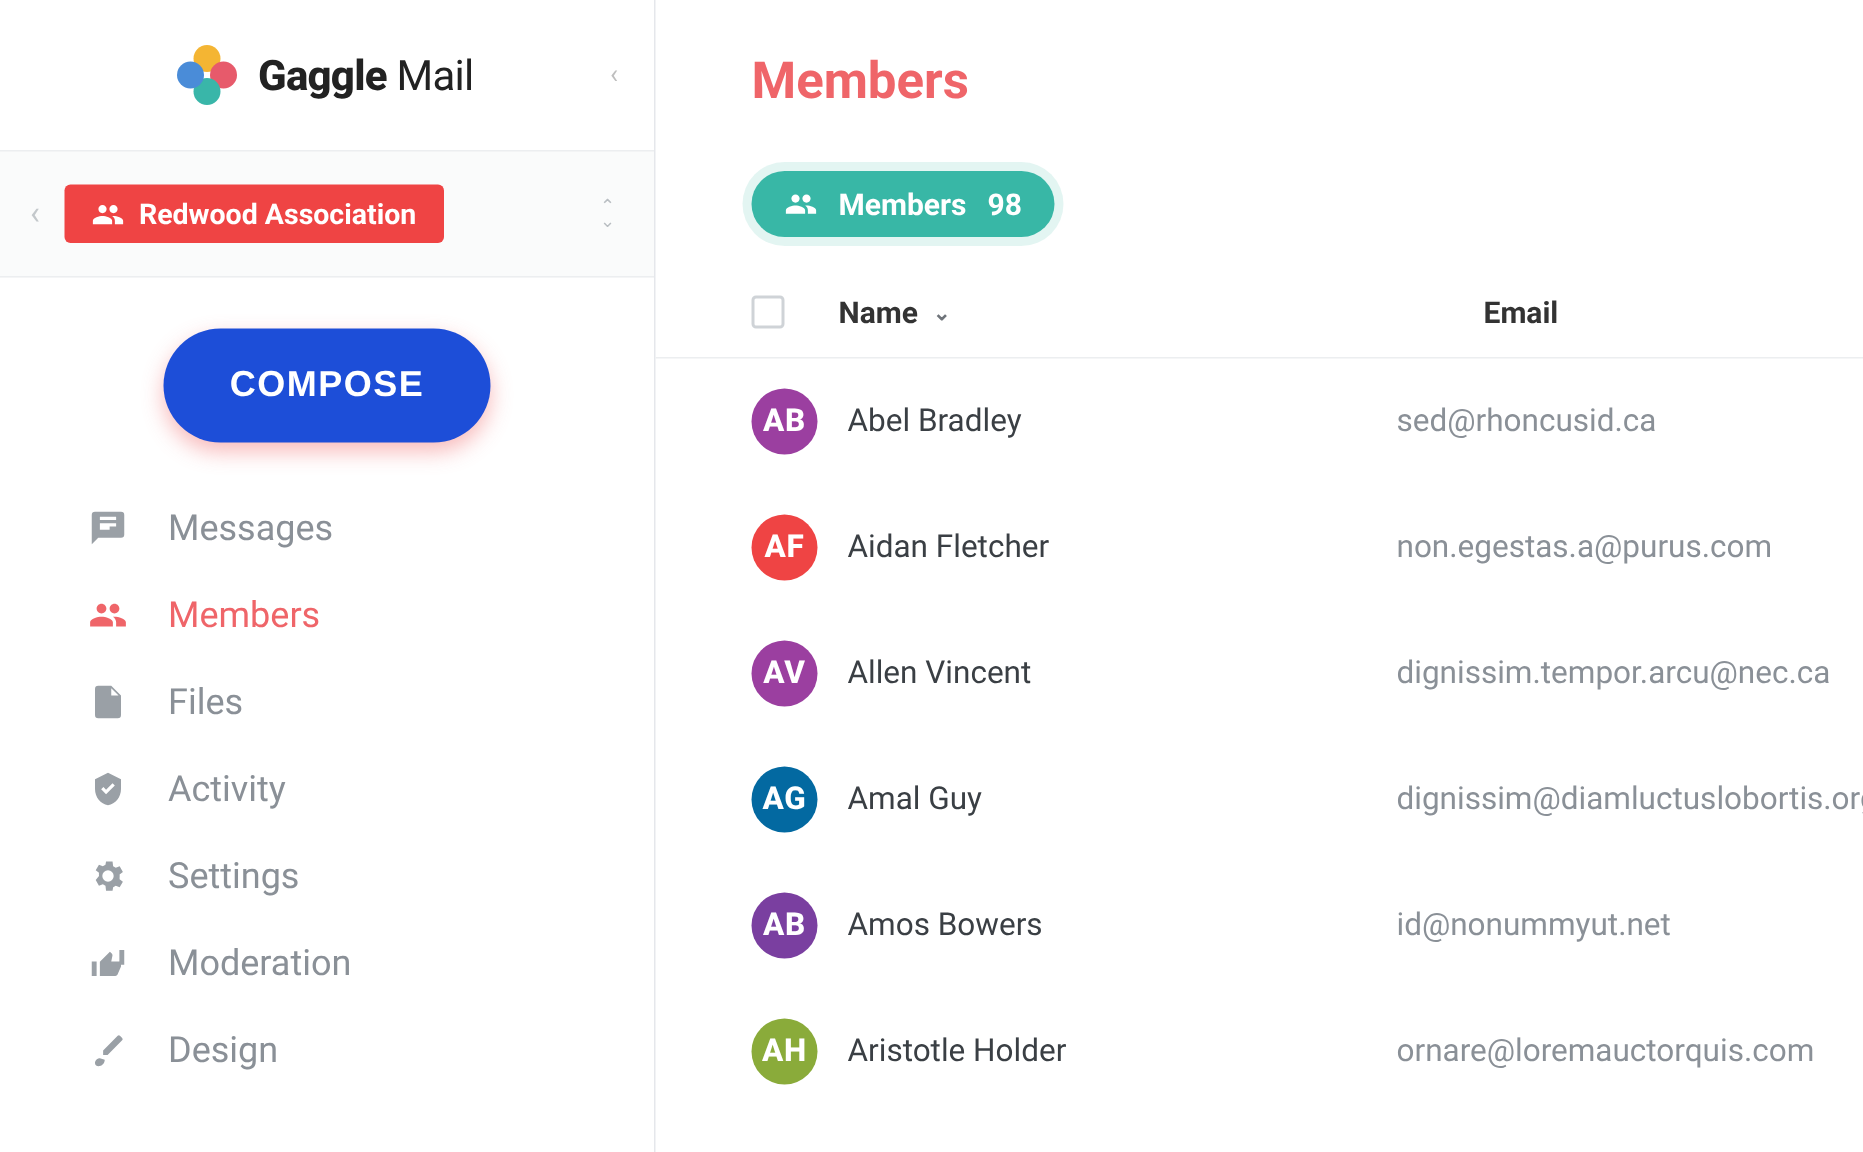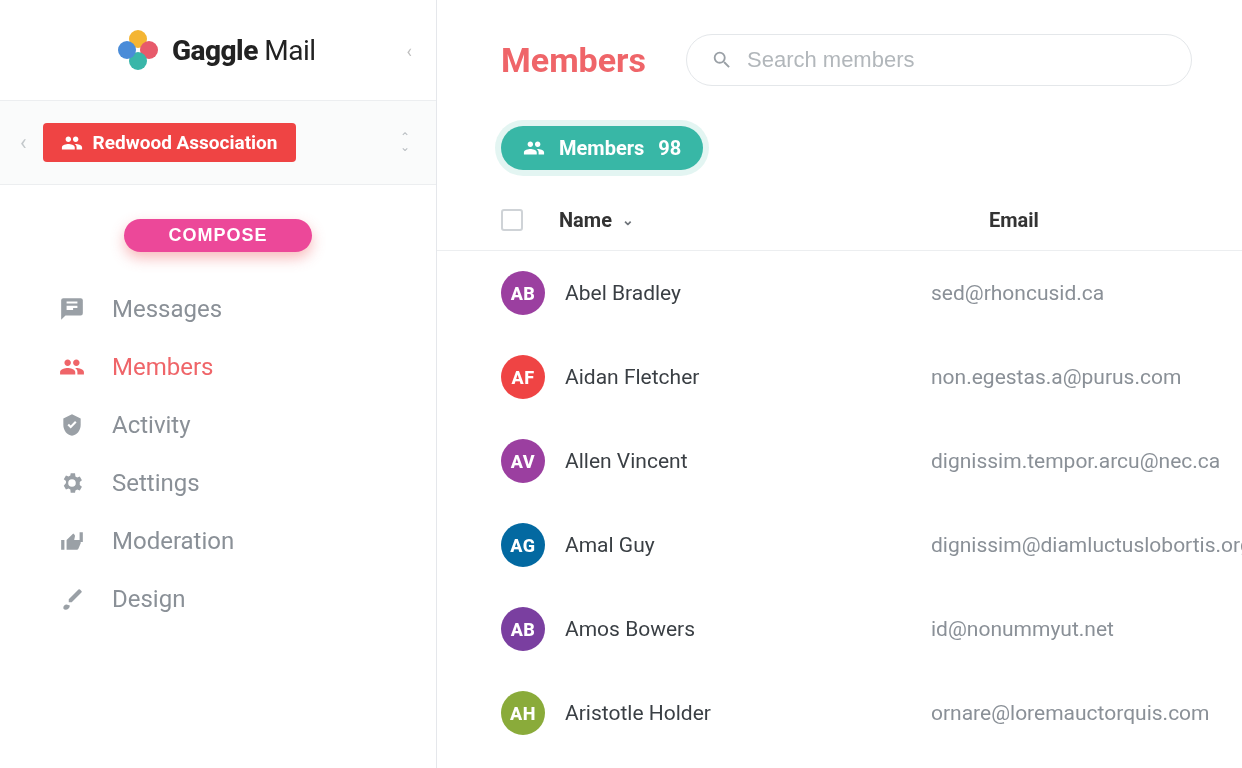--- a/index.html
+++ b/index.html
@@ -50,22 +50,22 @@
   .group-pill {
     display:inline-flex; align-items:center; gap:10px;
     background:#ef4444; color:#fff; font-weight:700; font-size:19px;
     padding: 8px 18px; border-radius:4px; cursor:pointer;
   }
   .sort-handle { position:absolute; right:26px; top:50%; transform:translateY(-50%); color:#b9bec2; font-size:12px; line-height:9px; cursor:pointer; text-align:center;}
   .sort-handle div { height:10px; }
 
   .compose-wrap { display:flex; justify-content:center; padding: 34px 0 24px; }
   .compose-btn {
-    background:#ec4899; color:#fff; font-weight:800; letter-spacing:1px;
-    font-size:18px; border:none; border-radius:999px; padding:6px 44px;
+    background:#1d4ed8; color:#fff; font-weight:800; letter-spacing:1px;
+    font-size:24px; border:none; border-radius:999px; padding:24px 44px;
     box-shadow: 0 6px 14px rgba(239,101,105,0.45); cursor:pointer;
   }
 
   .nav { padding: 4px 0 0 0; }
   .nav-item {
     display:flex; align-items:center; gap:26px;
     padding: 15px 0 15px 58px;
     font-size:24px; color:#8a9097; cursor:pointer;
   }
   .nav-item.active { color:#ef6569; }
@@ -105,21 +105,21 @@
   .col-name { flex:0 0 430px; display:flex; align-items:center; gap:10px; }
   .sort-caret { color:#6f747a; font-size:14px; }
   .col-email { flex:1; }
 
   .rows { }
   .row {
     display:flex; align-items:center; padding: 20px 50px 20px 64px;
     font-size:21px;
   }
   .avatar {
-    width:44px; height:44px; border-radius:50%; color:#fff; font-weight:800; font-size:18px;
+    width:44px; height:44px; border-radius:50%; color:#fff; font-weight:800; font-size:21px;
     display:flex; align-items:center; justify-content:center; margin-right:20px; letter-spacing:0.5px;
   }
   .name-cell { flex:0 0 430px; display:flex; align-items:center; color:#3a3f44; }
   .email-cell { flex:1; color:#8a9097; }
 
   
   .people-svg { width:22px; height:22px; fill:#fff; }
   .search-svg { width:22px; height:22px; fill:#9aa0a6; }
 </style>
 </head>
@@ -172,20 +172,28 @@
           <span class="icon">
             <svg viewBox="0 0 24 24">
               <path d="M16 11c1.66 0 3-1.34 3-3s-1.34-3-3-3-3 1.34-3 3 1.34 3 3 3zm-8 0c1.66 0 3-1.34 3-3S9.66 5 8 5 5 6.34 5 8s1.34 3 3 3zm0 2c-2.33 0-7 1.17-7 3.5V19h14v-2.5C15 14.17 10.33 13 8 13zm8 0c-.29 0-.62.02-.97.05 1.16.84 1.97 1.97 1.97 3.45V19h6v-2.5c0-2.33-4.67-3.5-7-3.5z"></path>
             </svg>
           </span>
           <span>Members</span>
         </div>
         <div class="nav-item">
           <span class="icon">
             <svg viewBox="0 0 24 24">
+              <path d="M6 2h8l6 6v12a2 2 0 01-2 2H6a2 2 0 01-2-2V4a2 2 0 012-2zm8 1.5V8h4.5L14 3.5z"></path>
+            </svg>
+          </span>
+          <span>Files</span>
+        </div>
+        <div class="nav-item">
+          <span class="icon">
+            <svg viewBox="0 0 24 24">
               <path d="M12 2l8 4v6c0 5-3.4 9.3-8 10-4.6-.7-8-5-8-10V6l8-4zm-1.2 13.2l5.4-5.4-1.4-1.4-4 4-1.6-1.6-1.4 1.4 3 3z"></path>
             </svg>
           </span>
           <span>Activity</span>
         </div>
         <div class="nav-item">
           <span class="icon">
             <svg viewBox="0 0 24 24">
               <path d="M19.14 12.94a7.14 7.14 0 000-1.88l2.03-1.58-2-3.46-2.39.96a7.03 7.03 0 00-1.62-.94L14.8 3h-4l-.36 2.04c-.58.23-1.12.55-1.62.94l-2.39-.96-2 3.46 2.03 1.58a7.14 7.14 0 000 1.88L4.43 14.5l2 3.46 2.39-.96c.5.39 1.04.71 1.62.94L10.8 21h4l.36-2.04c.58-.23 1.12-.55 1.62-.94l2.39.96 2-3.46-2.03-1.58zM12 15.5A3.5 3.5 0 1112 8.5a3.5 3.5 0 010 7z"></path>
             </svg>
@@ -207,26 +215,20 @@
             </svg>
           </span>
           <span>Design</span>
         </div>
       </nav>
   </aside>
 
   <main class="main">
     <div class="topbar">
       <div class="page-title">Members</div>
-      <div class="search">
-        <svg class="search-svg" viewBox="0 0 24 24">
-            <path d="M15.5 14h-.79l-.28-.27A6.471 6.471 0 0016 9.5 6.5 6.5 0 109.5 16c1.61 0 3.09-.59 4.23-1.57l.27.28v.79l5 4.99L20.49 19l-4.99-5zM9.5 14A4.5 4.5 0 119.5 5a4.5 4.5 0 010 9z"></path>
-          </svg>
-        <input type="text" placeholder="Search members" style="">
-      </div>
     </div>
 
     <div class="filter-row">
       <div class="filter-pill">
         <svg class="people-svg" viewBox="0 0 24 24">
             <path d="M16 11c1.66 0 3-1.34 3-3s-1.34-3-3-3-3 1.34-3 3 1.34 3 3 3zm-8 0c1.66 0 3-1.34 3-3S9.66 5 8 5 5 6.34 5 8s1.34 3 3 3zm0 2c-2.33 0-7 1.17-7 3.5V19h14v-2.5C15 14.17 10.33 13 8 13zm8 0c-.29 0-.62.02-.97.05 1.16.84 1.97 1.97 1.97 3.45V19h6v-2.5c0-2.33-4.67-3.5-7-3.5z"></path>
           </svg>
         <span>Members</span>
         <span class="count">98</span>
       </div>

